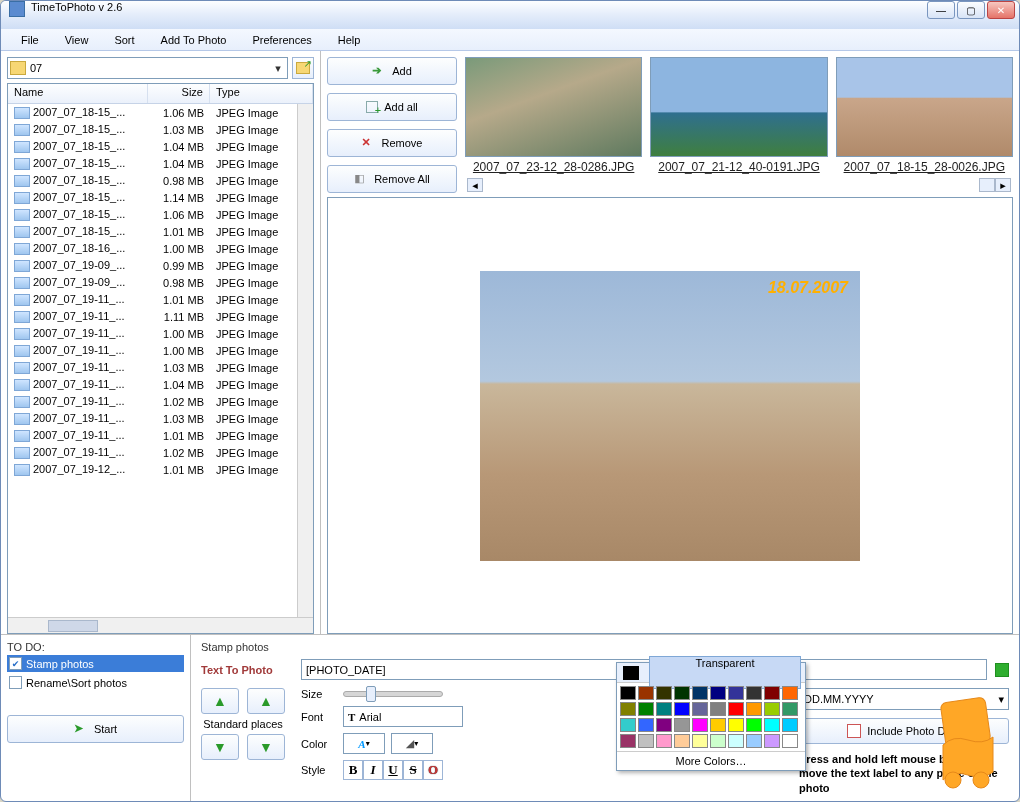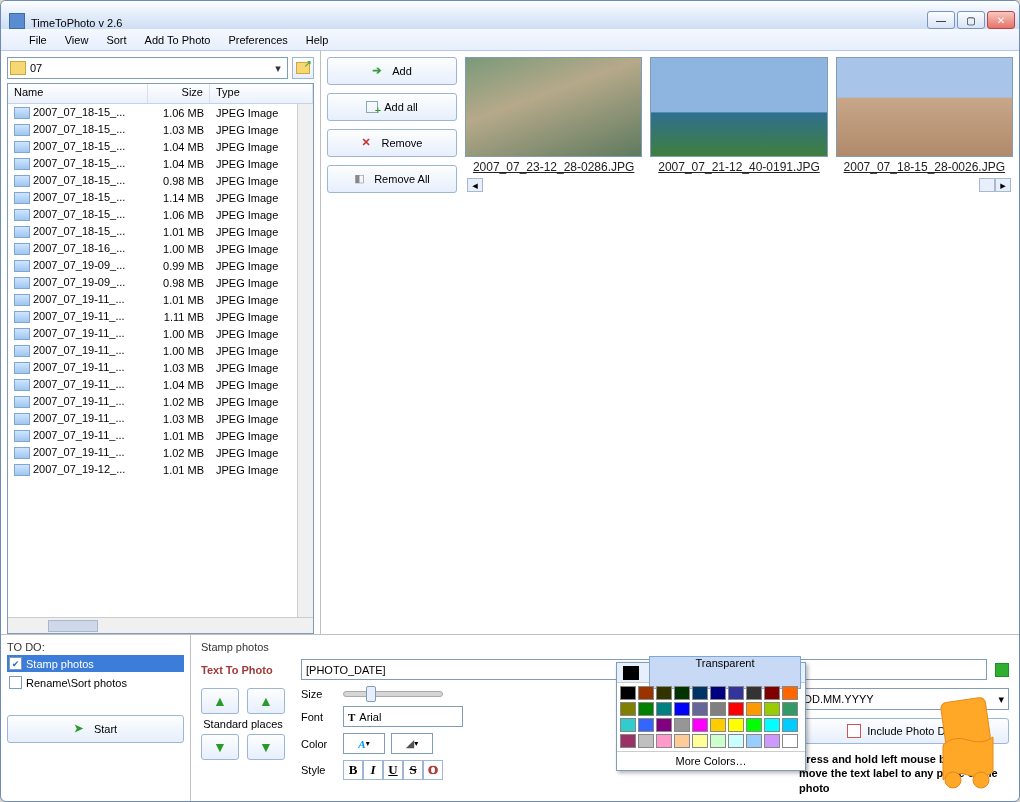--- a/index.html
+++ b/index.html
@@ -1,24 +1,24 @@
 <!DOCTYPE html>
 <html><head>
 <meta charset="utf-8">
 <style>
 html,body{margin:0;padding:0;font-family:"Segoe UI",Tahoma,sans-serif;font-size:11px;background:#ece9d8}
 *{box-sizing:border-box}
 .window{width:1020px;height:802px;background:#fff;border:1px solid #6e8bb7;border-radius:6px;overflow:hidden;display:flex;flex-direction:column;box-shadow:0 0 8px rgba(0,0,0,0.3)}
-.titlebar{height:28px;background:linear-gradient(#fdfeff,#e6eefb 45%,#cfdef5);display:flex;align-items:flex-end;padding:0 4px 0 8px;color:#000}
+.titlebar{height:28px;background:linear-gradient(#fdfeff,#e6eefb 45%,#cfdef5);display:flex;align-items:flex-start;padding:0 4px 0 8px;color:#000}
 .titlebar .icon{width:16px;height:16px;margin-right:6px;display:inline-block;background:#5b8bd0;border:1px solid #3a6ea5}
 .titlebar .title{flex:1}
 .winbtns{display:flex;gap:2px}
 .winbtn{width:28px;height:18px;border:1px solid #7a96bf;border-radius:3px;background:linear-gradient(#fbfdff,#d8e4f7);display:flex;align-items:center;justify-content:center;font-size:10px;cursor:default}
 .winbtn.close{background:linear-gradient(#f7c7c0,#e57368);color:#fff;border-color:#b44}
-.menubar{height:22px;background:linear-gradient(#f4f8ff,#e7effc);border-bottom:1px solid #b5c8e8;display:flex;align-items:center;padding-left:20px;gap:2px}
+.menubar{height:22px;background:linear-gradient(#f4f8ff,#e7effc);border-bottom:1px solid #b5c8e8;display:flex;align-items:center;padding-left:12px;gap:10px}
 .menuitem{padding:2px 8px;cursor:default}
 .content{flex:1;display:flex;overflow:hidden}
 .left{width:320px;border-right:1px solid #c0c0c0;display:flex;flex-direction:column;padding:6px 6px 0 6px}
 .folderbar{display:flex;align-items:flex-start;gap:4px;margin-bottom:4px}
 .combo{flex:1;height:22px;border:1px solid #7f9db9;background:#fff;display:flex;align-items:center;padding:0 2px}
 .combo .foldericon{width:16px;height:14px;background:#f7d774;border:1px solid #caa93e;margin-right:4px}
 .combo .txt{flex:1}
 .combo .drop{width:14px;text-align:center;color:#333}
 .sqbtn{width:22px;height:22px;border:1px solid #9db5d6;background:linear-gradient(#fdfefe,#e7effc);display:flex;align-items:center;justify-content:center}
 .filelist{flex:1;border:1px solid #7f9db9;background:#fff;display:flex;flex-direction:column;overflow:hidden}
@@ -308,20 +308,25 @@
           </div>
           <div class="tscroll">
               <div class="lar">◂</div>
               <div class="track"></div>
               <div class="sth"></div>
               <div class="rar">▸</div>
             </div>
         </div>
       </div>
 
+      <div class="preview">
+        <div class="previmg">
+          <div class="stamp">18.07.2007</div>
+        </div>
+      </div>
     </div>
   </div>
 
   <div class="bottom">
     <div class="todo">
       <div class="hdr">TO DO:</div>
       <div class="check sel">
           <span class="checkbox">✔</span>
           <span>Stamp photos</span>
         </div>

